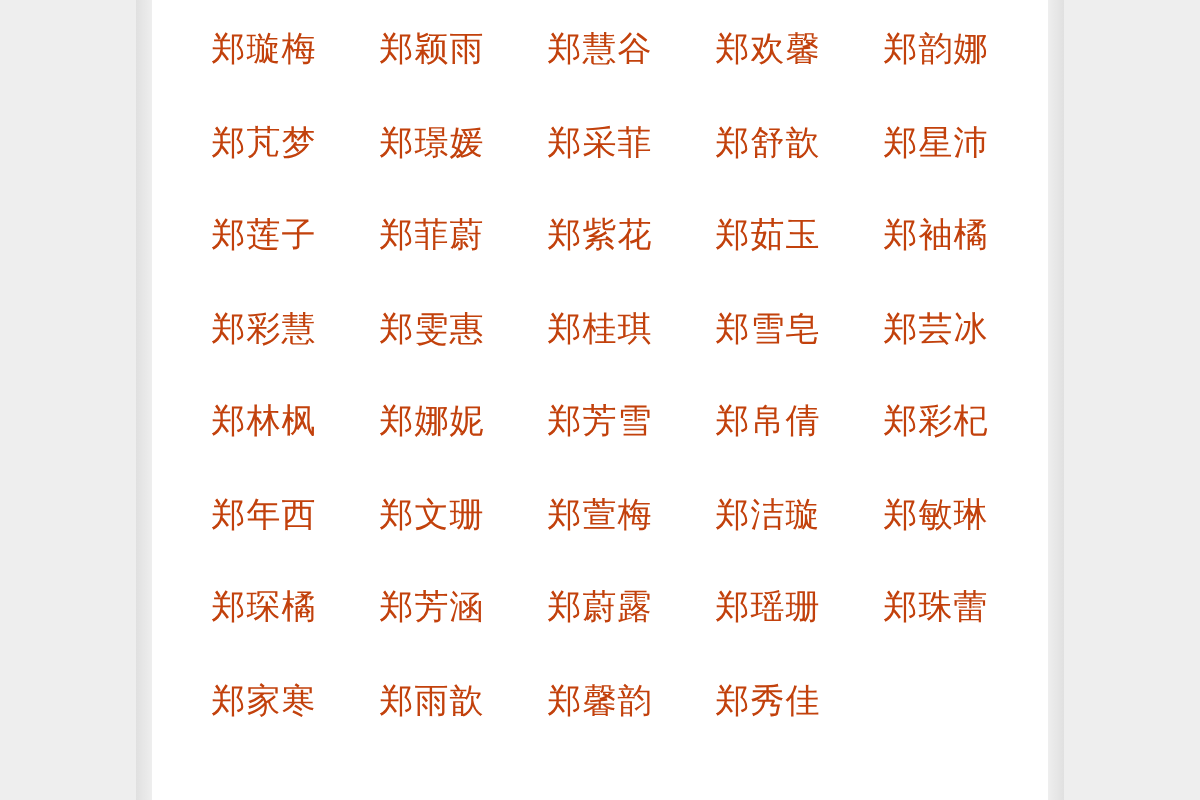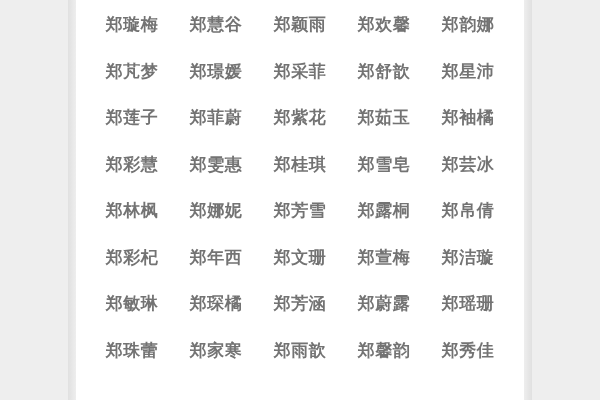--- a/index.html
+++ b/index.html
@@ -35,22 +35,22 @@
     grid-auto-rows: 46.5px;
     align-items: center;
     justify-items: center;
     padding: 0 14px;
     box-sizing: border-box;
     margin-top: 2px;
   }
   .name-cell {
     font-family: "Liberation Sans", sans-serif;
     font-size: 17px;
-    font-weight: bold;
-    color: #737373;
+    font-weight: normal;
+    color: #c2410c;
     letter-spacing: 0.5px;
     line-height: 1.2;
     white-space: nowrap;
     text-align: center;
   }
   
   #edge-left {
     position: absolute;
     left: 68px;
     top: 0;
@@ -70,22 +70,22 @@
 </head>
 <body>
 
 <div id="page">
   <div id="edge-left"></div>
   <div id="edge-right"></div>
 
   <div id="name-card">
     <div id="name-grid">
       <div class="name-cell">郑璇梅</div>
+      <div class="name-cell">郑颖雨</div>
       <div class="name-cell">郑慧谷</div>
-      <div class="name-cell">郑颖雨</div>
       <div class="name-cell">郑欢馨</div>
 
       <div class="name-cell">郑韵娜</div>
       <div class="name-cell">郑芃梦</div>
       <div class="name-cell">郑璟媛</div>
       <div class="name-cell">郑采菲</div>
       <div class="name-cell">郑舒歆</div>
 
       <div class="name-cell">郑星沛</div>
       <div class="name-cell">郑莲子</div>
@@ -97,21 +97,20 @@
       <div class="name-cell">郑彩慧</div>
 
       <div class="name-cell">郑雯惠</div>
       <div class="name-cell">郑桂琪</div>
       <div class="name-cell">郑雪皂</div>
       <div class="name-cell">郑芸冰</div>
       <div class="name-cell">郑林枫</div>
 
       <div class="name-cell">郑娜妮</div>
       <div class="name-cell">郑芳雪</div>
-      <div class="name-cell">郑露桐</div>
       <div class="name-cell">郑帛倩</div>
 
       <div class="name-cell">郑彩杞</div>
       <div class="name-cell">郑年西</div>
       <div class="name-cell">郑文珊</div>
       <div class="name-cell">郑萱梅</div>
       <div class="name-cell">郑洁璇</div>
 
       <div class="name-cell">郑敏琳</div>
       <div class="name-cell">郑琛橘</div>

